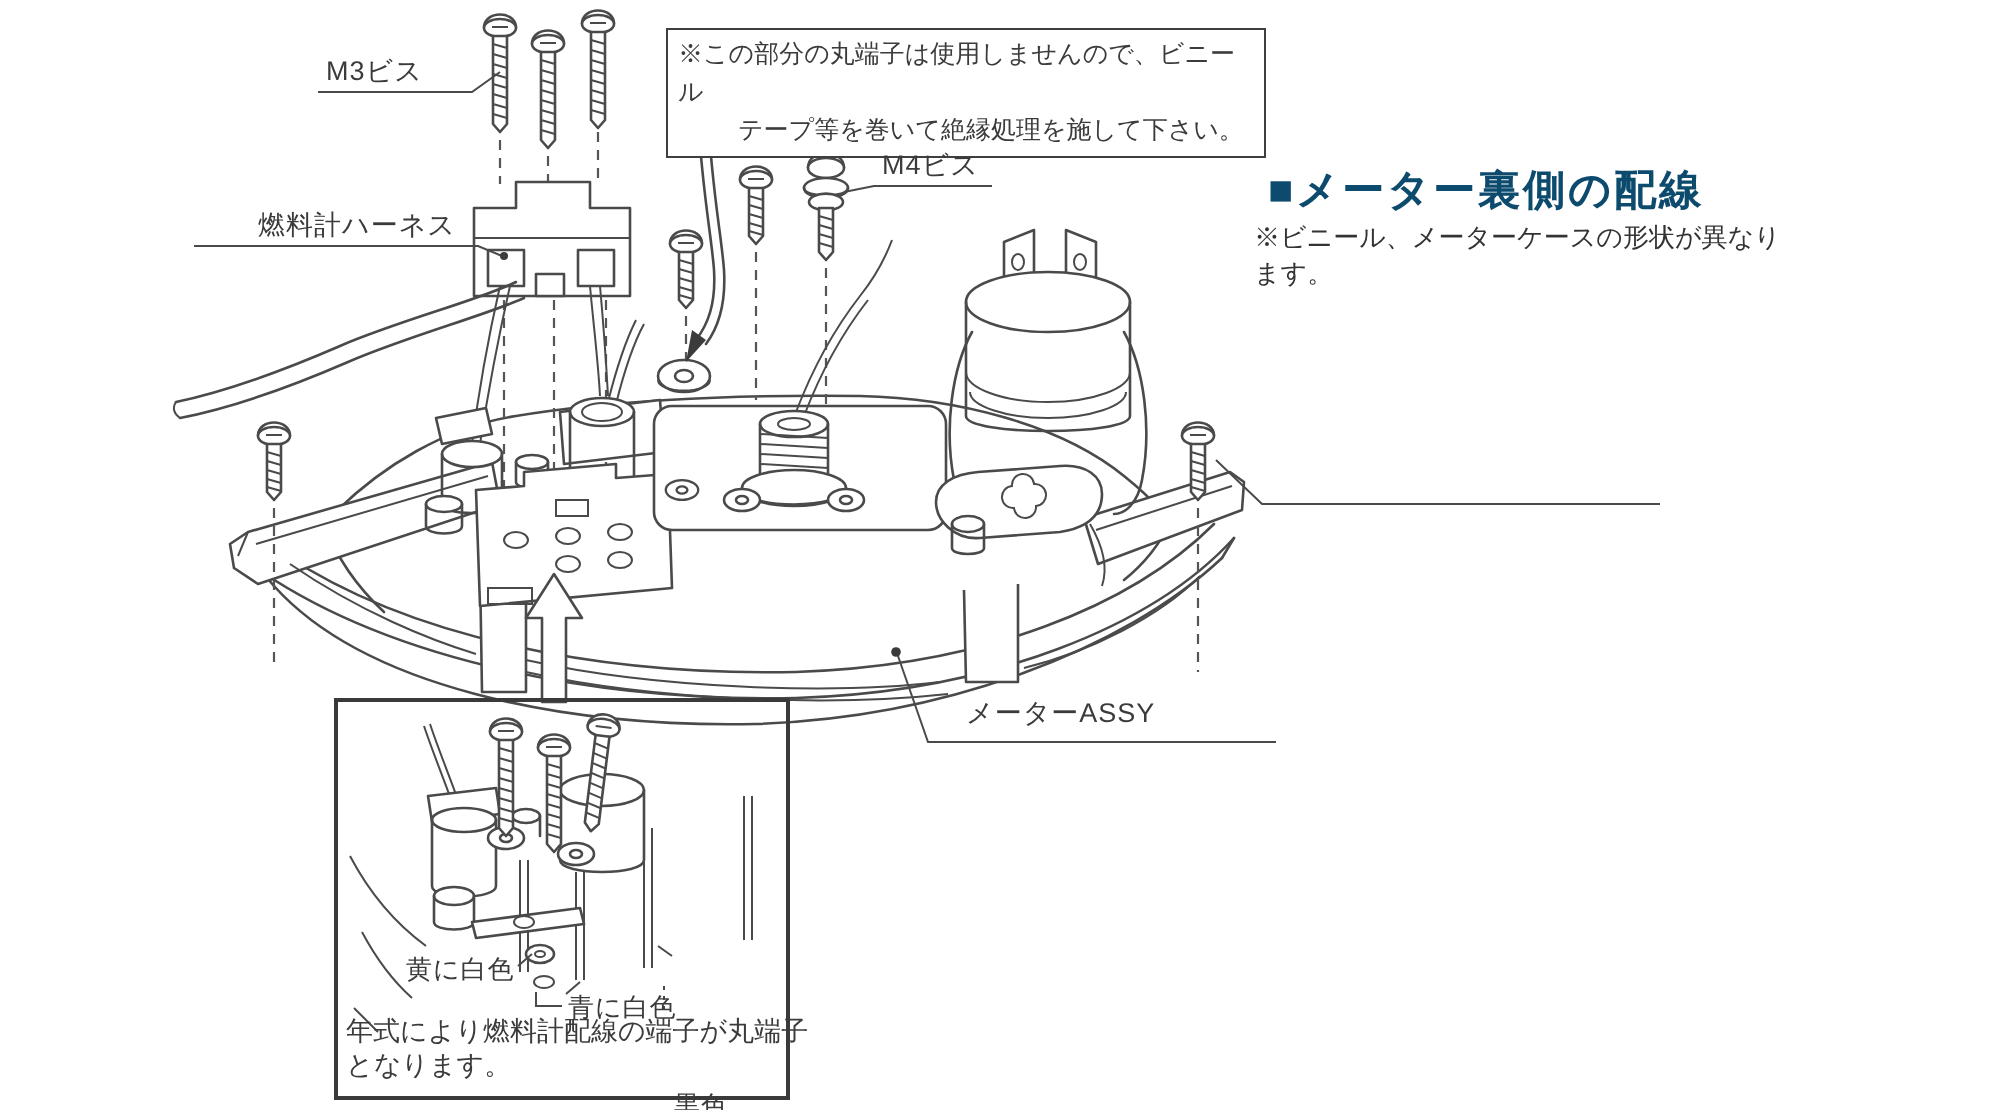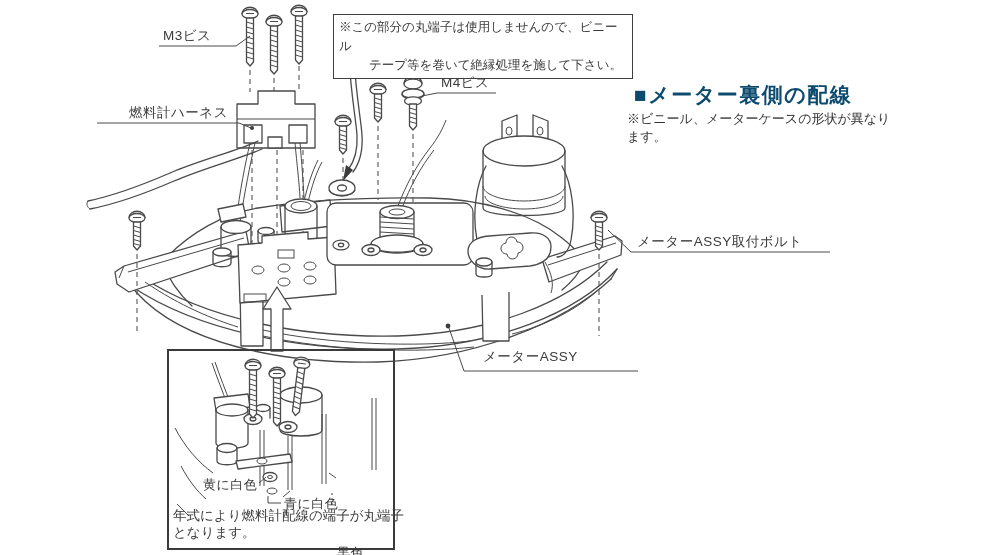--- a/index.html
+++ b/index.html
@@ -245,21 +245,20 @@
   <span>※この部分の丸端子は使用しませんので、ビニール</span>
   <span class="l2">テープ等を巻いて絶縁処理を施して下さい。</span>
 </div>
 
 <div class="hdr-title">■メーター裏側の配線</div>
 <div class="hdr-sub">※ビニール、メーターケースの形状が異なります。</div>
 
 <div class="lbl" style="left:163px;top:27px;">M3ビス</div>
 <div class="lbl" style="left:101px;top:104px;margin-left:28px;">燃料計ハーネス</div>
 <div class="lbl" style="left:441px;top:74px;">M4ビス</div>
-<div class="lbl" style="left:637px;top:233px;">メーターASSY取付ボルト</div>
 <div class="lbl" style="left:483px;top:348px;">メーターASSY</div>
 
 <div class="lbl sm" style="left:203px;top:476px;">黄に白色</div>
 <div class="lbl sm" style="left:337px;top:496px;margin-top:48px;">黒色</div>
 <div class="lbl sm" style="left:284px;top:495px;">青に白色</div>
 <div class="inset-note" style="top:508px;">年式により燃料計配線の端子が丸端子</div>
 <div class="inset-note" style="top:525px;">となります。</div>
 
 </div>
 

